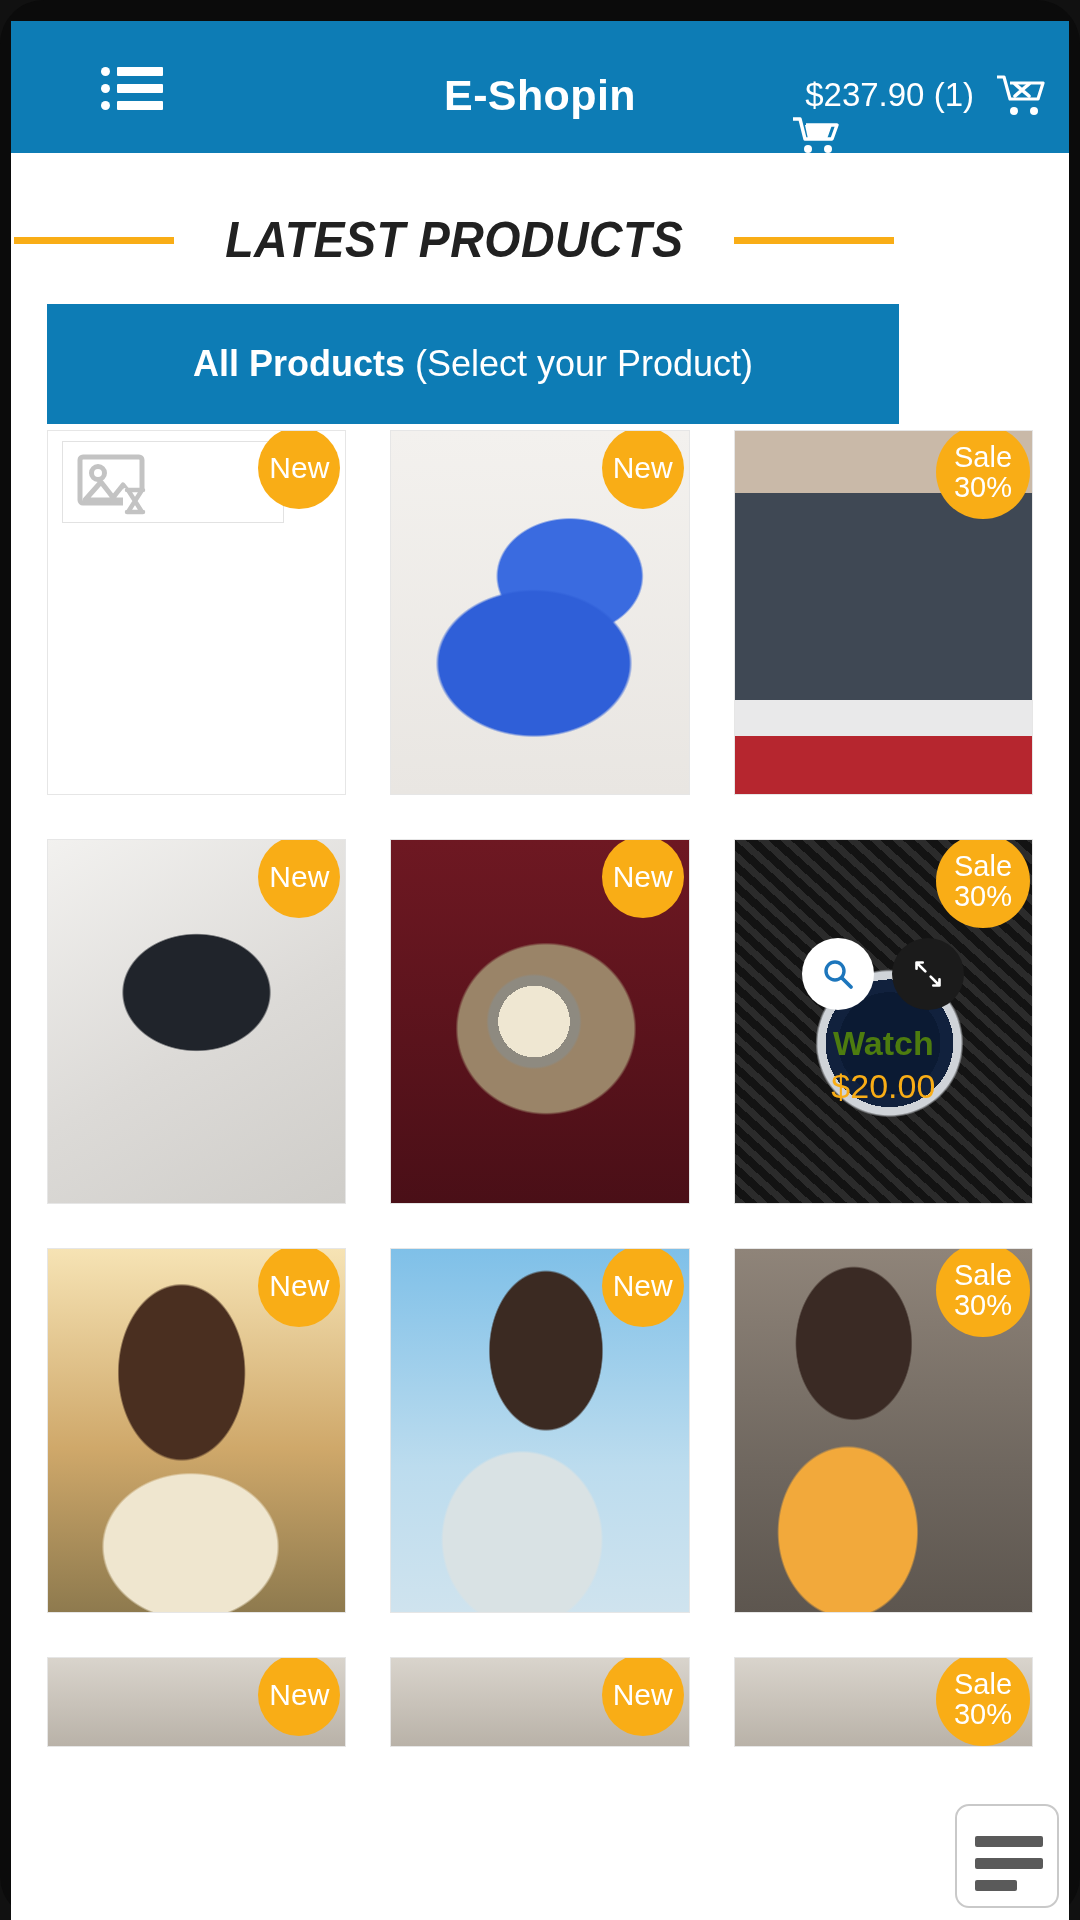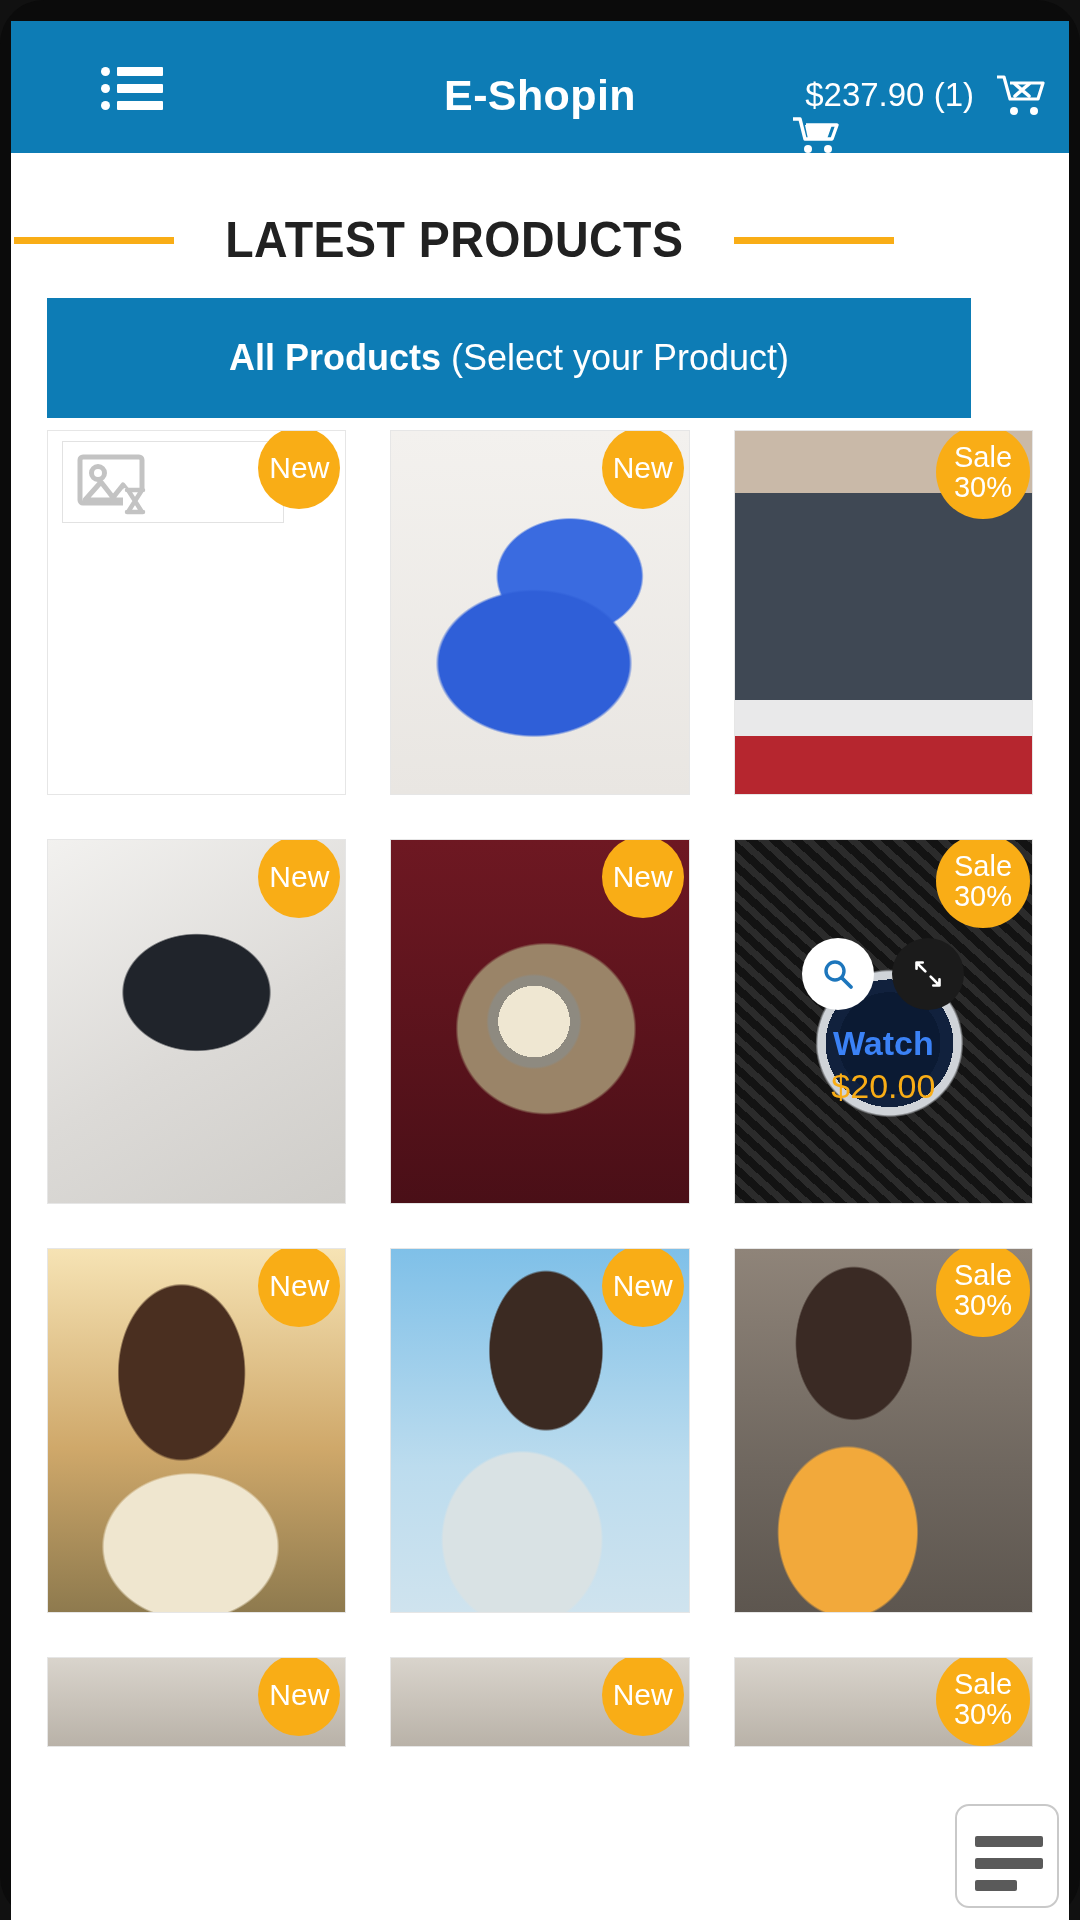--- a/index.html
+++ b/index.html
@@ -65,35 +65,36 @@
     position: absolute; right: 22px; top: 52px;
     width: 52px; height: 46px;
     cursor: pointer;
   }
 
   
   #section-title-wrap {
     position: absolute; left: 0; top: 190px; width: 886px;
     display: flex; align-items: center; justify-content: center;
     gap: 34px;
+    font-style: italic;
   }
   .rule { width: 160px; height: 7px; background: #f9ad16; }
   #section-title {
     color: #212121;
     font-size: 50px;
     font-weight: bold;
     letter-spacing: 0.5px;
     font-family: "Liberation Sans Narrow", "Liberation Sans", sans-serif;
     transform: scaleX(0.93);
   }
 
   
   #selector-bar {
-    position: absolute; left: 36px; top: 277px;
-    width: 924px; height: 120px;
+    position: absolute; left: 36px; top: 283px;
+    width: 852px; height: 120px;
     background: #0d7cb5;
     display: flex; align-items: center; justify-content: center;
     cursor: pointer;
   }
   #selector-bar .txt { color: #fff; font-size: 36px; white-space: nowrap; }
   #selector-strong { font-weight: bold; }
   #selector-hint { font-weight: normal; }
 
   
   #grid {
@@ -148,21 +149,21 @@
     align-items: center; justify-content: center;
   }
   .ov-actions { display: flex; gap: 18px; margin-bottom: 14px; }
   .circ {
     width: 72px; height: 72px; border-radius: 50%;
     display: flex; align-items: center; justify-content: center;
     cursor: pointer;
   }
   .circ.light { background: #ffffff; }
   .circ.dark  { background: #1b1b1b; }
-  .ov-name  { color: #3b82f6; font-size: 34px; font-weight: bold; }
+  .ov-name  { color: #4d7c0f; font-size: 34px; font-weight: bold; }
   .ov-price { color: #f9ad16; font-size: 34px; margin-top: 4px; }
 
   
   #fab {
     position: absolute; right: 10px; bottom: 12px;
     width: 104px; height: 104px;
     background: #ffffff;
     border: 2px solid #c9c9c9;
     border-radius: 14px;
     display: flex; align-items: center; justify-content: center;

